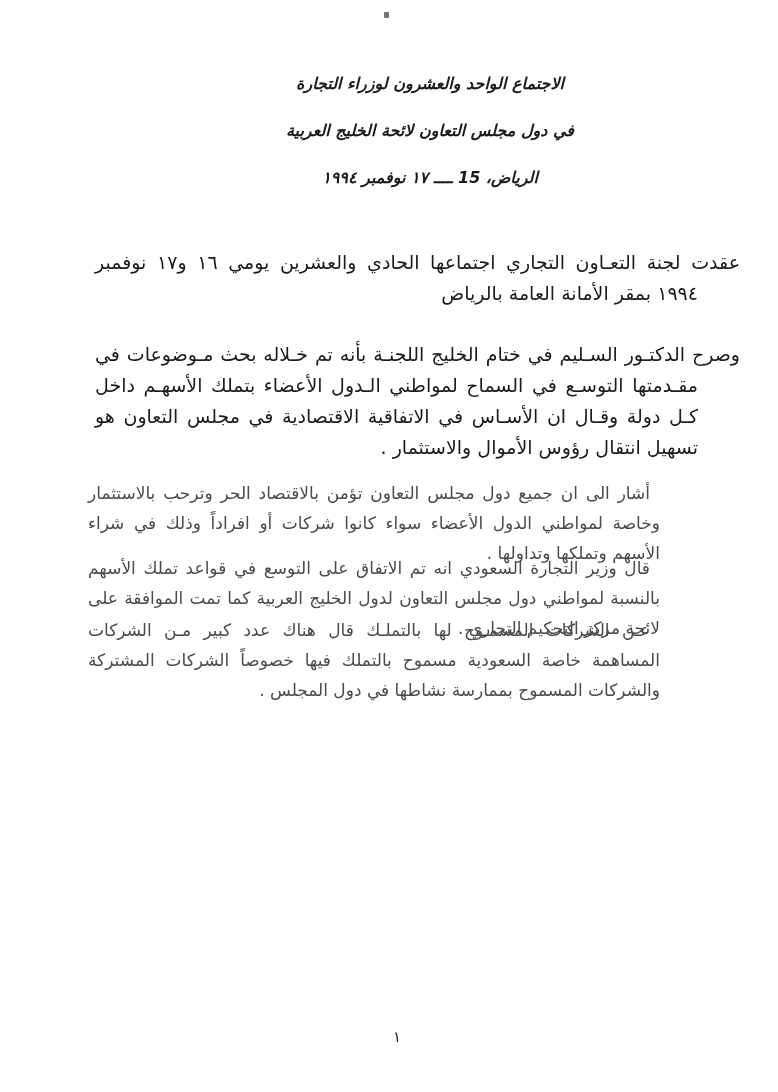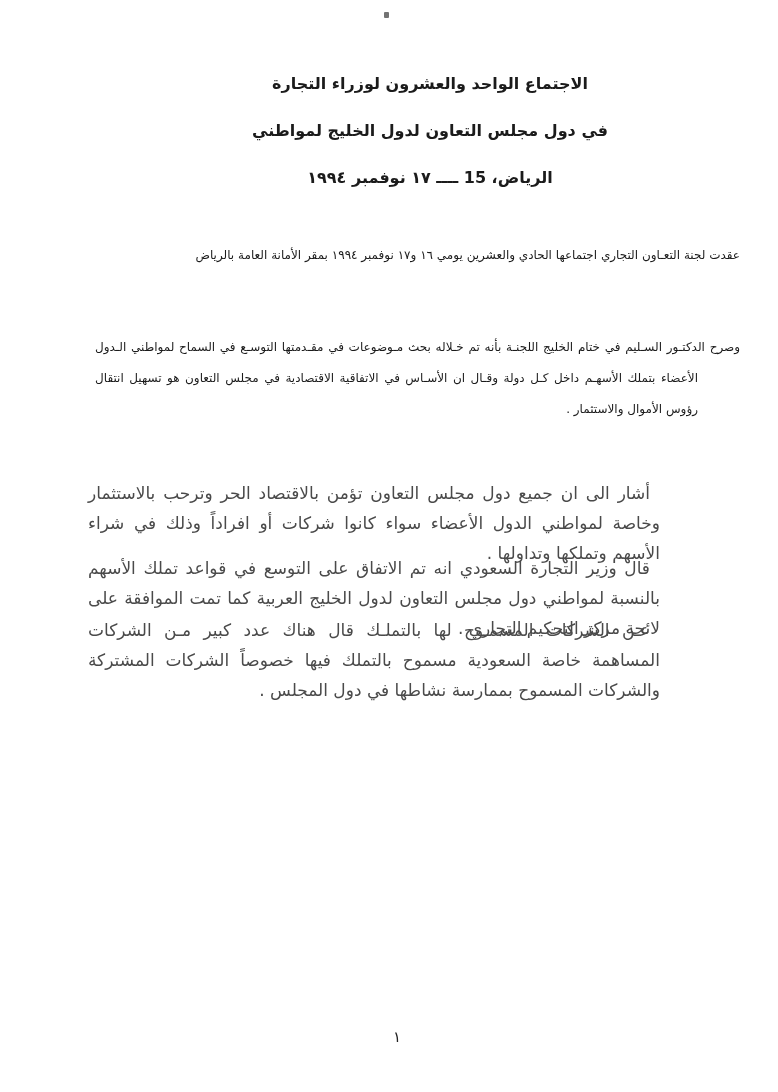--- a/index.html
+++ b/index.html
@@ -30,35 +30,36 @@
   .header {
     position: absolute;
     top: 74px;
     left: 180px;
     width: 500px;
     direction: rtl;
     text-align: center;
     font-weight: bold;
     font-size: 16px;
     color: var(--ink, #161616);
+    font-style: italic;
   }
   .h-line {
     height: 20px;
     line-height: 20px;
     margin-bottom: 27px;
     letter-spacing: 0.3px;
   }
   
   .para-dark {
     position: absolute;
     right: 38px;
     left: 95px;
     direction: rtl;
     text-align: justify;
-    font-size: 12px;
+    font-size: 19px;
     line-height: 31px;
     color: var(--ink, #1b1b1b);
     padding-right: 42px;
     text-indent: -42px;
   }
   #p1 { top: 228px; }
   #p2 { top: 320px; }
   
   .para-faded {
     position: absolute;
@@ -89,21 +90,21 @@
 </style>
 </head>
 <body>
 
 <div class="page">
 
   <div class="speck"></div>
 
   <div class="header">
     <div class="h-line">الاجتماع الواحد والعشرون لوزراء التجارة</div>
-    <div class="h-line">في دول مجلس التعاون لدول الخليج لمواطني</div>
+    <div class="h-line">في دول مجلس التعاون لائحة الخليج العربية</div>
     <div class="h-line">الرياض، 15 ــــ ١٧ نوفمبر ١٩٩٤</div>
   </div>
 
   <p class="para-dark" id="p1">عقدت لجنة التعـاون التجاري اجتماعها الحادي والعشرين يومي ١٦ و١٧ نوفمبر ١٩٩٤ بمقر الأمانة العامة بالرياض</p>
   <p class="para-dark" id="p2">وصرح الدكتـور السـليم في ختام الخليج اللجنـة بأنه تم خـلاله بحث مـوضوعات في مقـدمتها التوسـع في السماح لمواطني الـدول الأعضاء بتملك الأسهـم داخل كـل دولة وقـال ان الأسـاس في الاتفاقية الاقتصادية في مجلس التعاون هو تسهيل انتقال رؤوس الأموال والاستثمار .</p>
   <p class="para-faded" id="p3">أشار الى ان جميع دول مجلس التعاون تؤمن بالاقتصاد الحر وترحب بالاستثمار وخاصة لمواطني الدول الأعضاء سواء كانوا شركات أو افراداً وذلك في شراء الأسهم وتملكها وتداولها .</p>
   <p class="para-faded" id="p4">قال وزير التجارة السعودي انه تم الاتفاق على التوسع في قواعد تملك الأسهم بالنسبة لمواطني دول مجلس التعاون لدول الخليج العربية كما تمت الموافقة على لائحة مركز التحكيم التجاري .</p>
   <p class="para-faded" id="p5">عـن الشركات المسمـوح لها بالتملـك قال هناك عدد كبير مـن الشركات المساهمة خاصة السعودية مسموح بالتملك فيها خصوصاً الشركات المشتركة والشركات المسموح بممارسة نشاطها في دول المجلس .</p>
 
   <div class="page-num">١</div>

